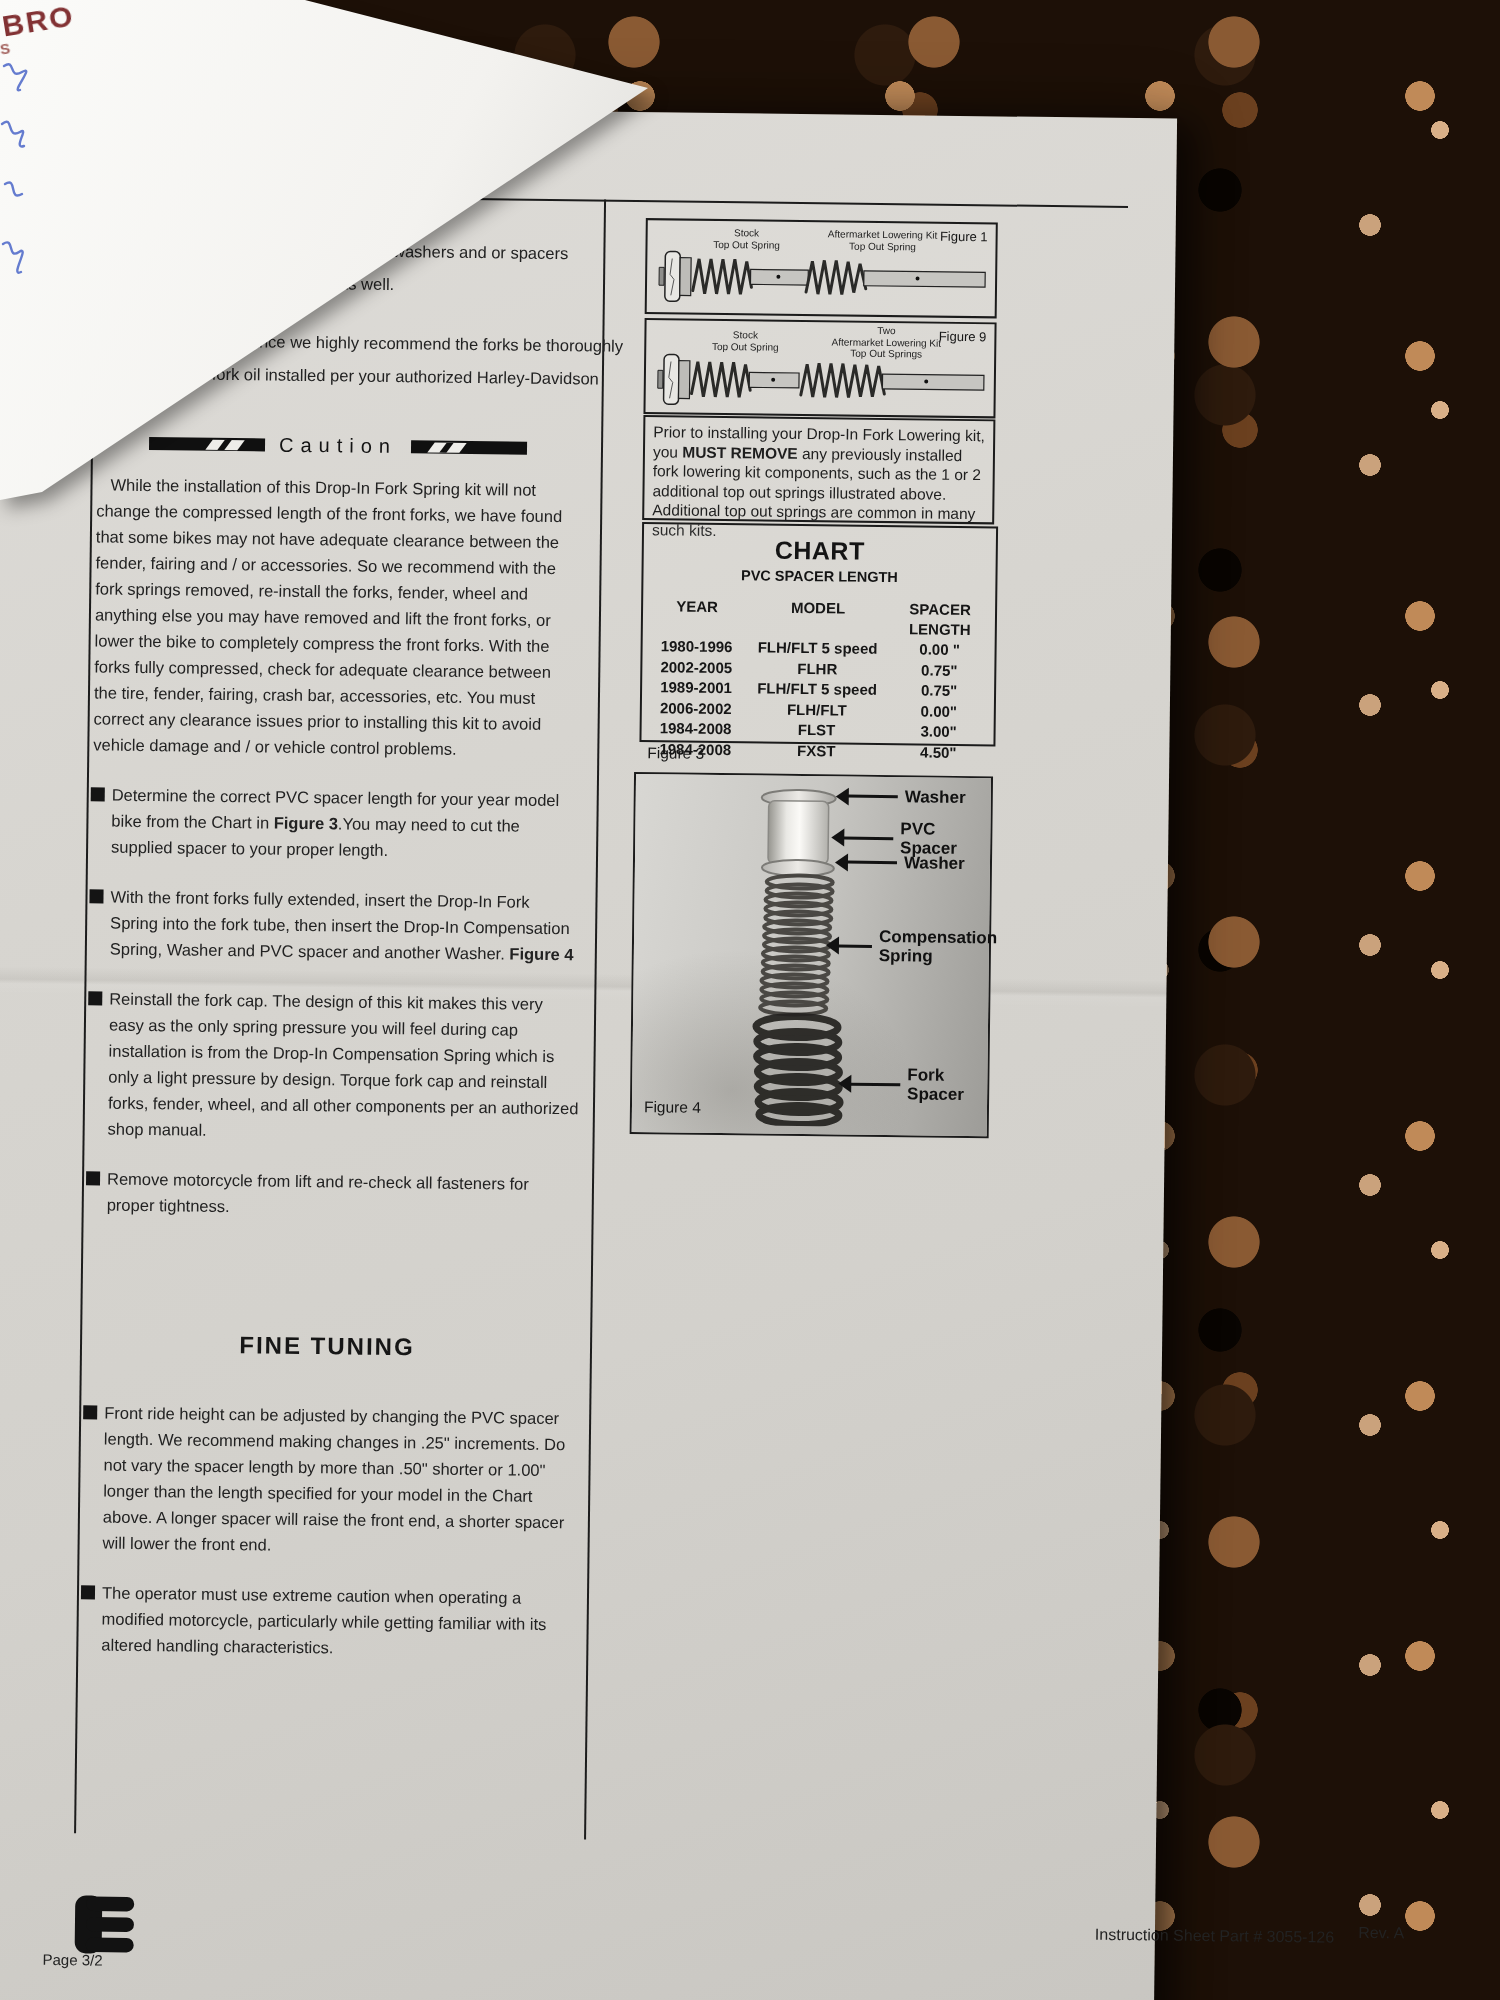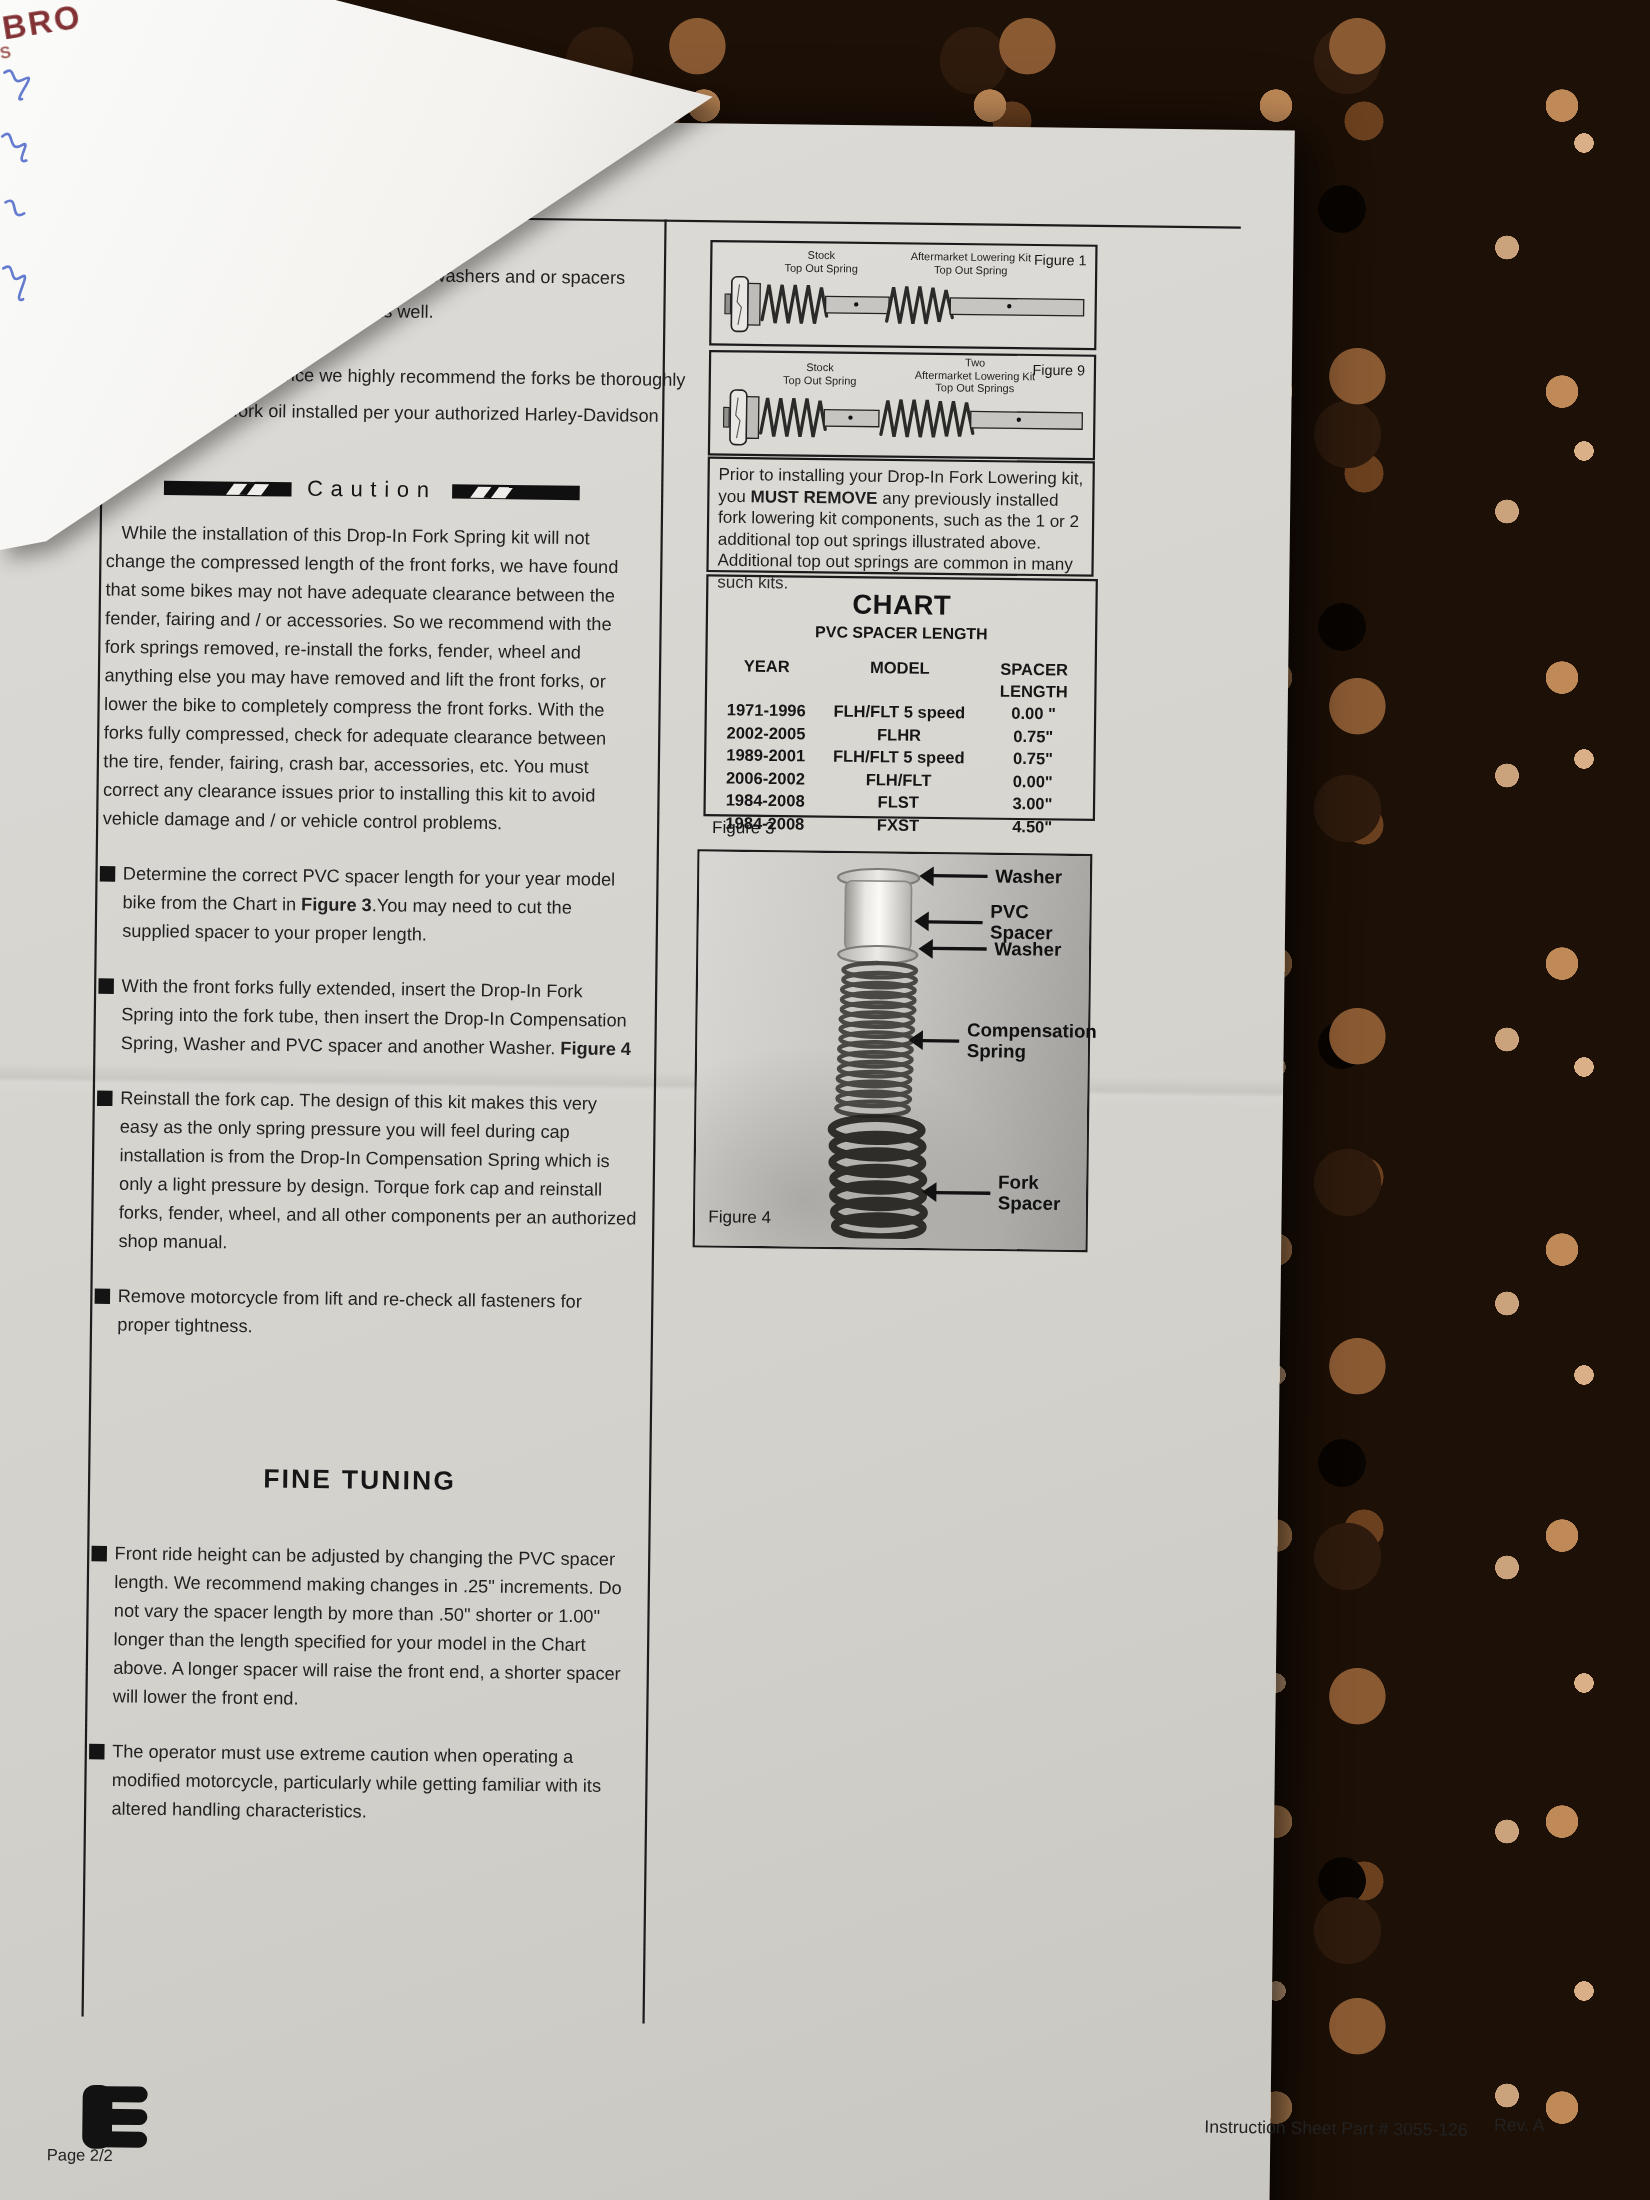--- a/index.html
+++ b/index.html
@@ -226,21 +226,21 @@
       <p class="notice-text" style="margin:0;"><span>Prior to installing your Drop-In Fork Lowering kit, you </span><b>MUST REMOVE</b><span> any previously installed fork lowering kit components, such as the 1 or 2 additional top out springs illustrated above. Additional top out springs are common in many such kits.</span></p>
     </div>
 
     <div class="figbox" id="chartbox">
       <div class="chart-title">CHART</div>
       <div class="chart-sub">PVC SPACER LENGTH</div>
       <div class="chart-table">
         <span>YEAR</span>
         <span>MODEL</span>
         <span>SPACER LENGTH</span>
-        <span>1971-1996</span>
+        <span>1980-1996</span>
         <span>FLH/FLT 5 speed</span>
         <span>0.00 "</span>
         <span>2002-2005</span>
         <span>FLHR</span>
         <span>0.75"</span>
         <span>1989-2001</span>
         <span>FLH/FLT 5 speed</span>
         <span>0.75"</span>
         <span>2006-2002</span>
         <span>FLH/FLT</span>
@@ -326,21 +326,21 @@
         <div class="figure4-label">Figure 4</div>
       </div>
     </div>
 
     <svg class="brand-logo" width="64" height="62" viewBox="0 0 64 62">
       <rect x="2" y="2" width="27" height="58" rx="11" fill="#121212"></rect>
       <rect x="13" y="3" width="48" height="14.5" rx="7.2" fill="#121212"></rect>
       <rect x="13" y="23.5" width="48" height="14.5" rx="7.2" fill="#121212"></rect>
       <rect x="13" y="44" width="48" height="14.5" rx="7.2" fill="#121212"></rect>
     </svg>
-    <div class="page-label">Page 2/2</div>
+    <div class="page-label">Page 3/2</div>
     <div class="footer-line">
       <span>Instruction Sheet Part # 3055-126</span><span class="rev">Rev. A</span>
     </div>
   </div>
 
   <div class="folded">
     <div class="face">
       <div class="red-text">BRO</div>
       <div class="red-text2">S</div>
       <svg class="pen-svg" width="60" height="260" viewBox="0 0 60 260">

